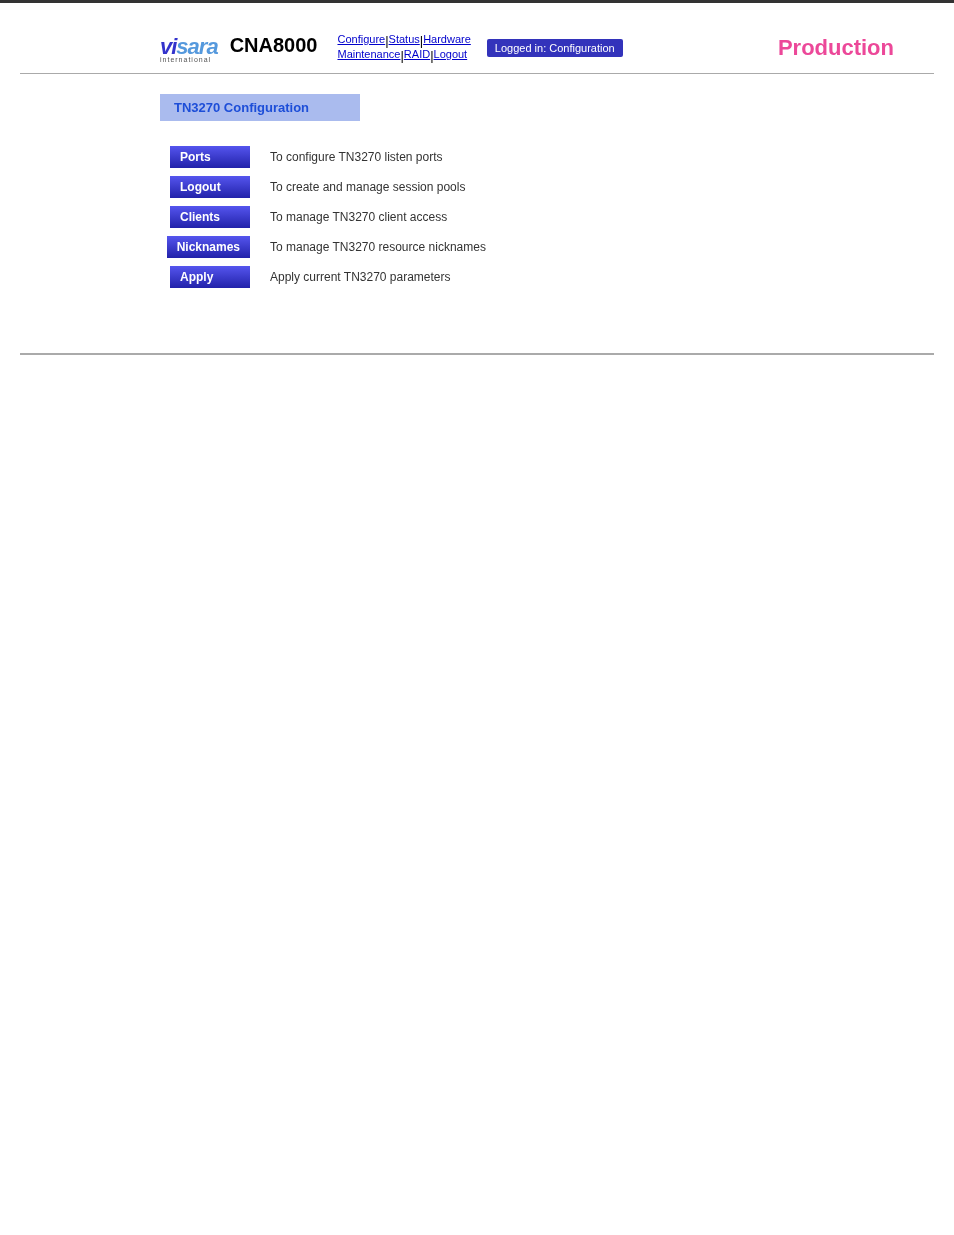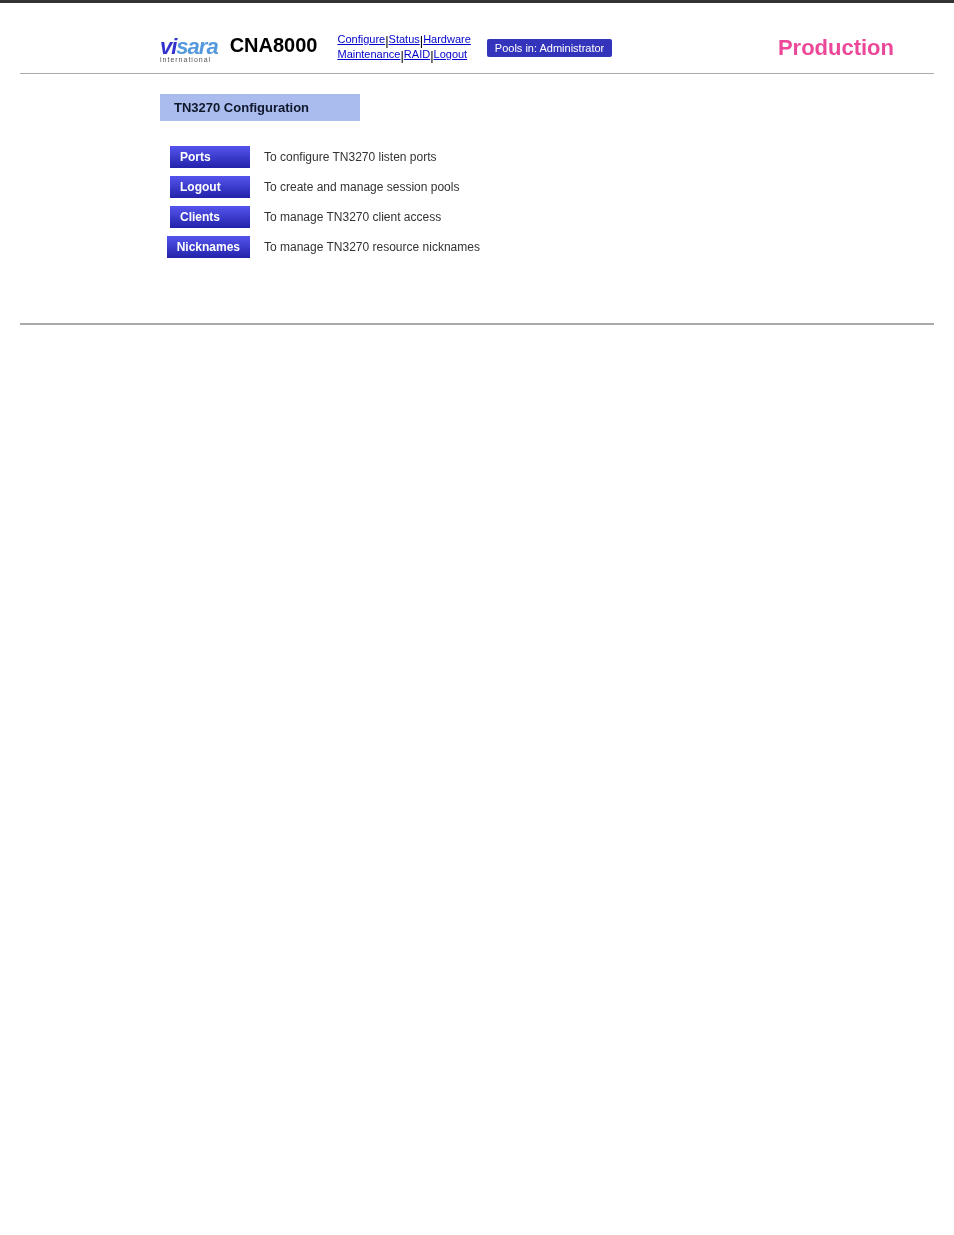--- a/index.html
+++ b/index.html
@@ -110,21 +110,21 @@
       margin: 0 20px;
     }
 
     
     .main-content {
       padding: 20px 160px 20px 160px;
     }
 
     .section-title {
       background: #aabbee;
-      color: #0f172a;
+      color: #1d4ed8;
       font-size: 13px;
       font-weight: bold;
       padding: 6px 14px;
       display: inline-block;
       margin-bottom: 20px;
       min-width: 200px;
     }
 
     .menu-table {
       width: 100%;
@@ -150,21 +150,21 @@
       font-weight: bold;
       padding: 4px 10px;
       border: none;
       cursor: pointer;
       min-width: 80px;
       text-align: left;
       display: inline-block;
     }
 
     .menu-desc-cell {
-      padding-left: 14px;
+      padding-left: 20px;
       color: #333333;
       font-size: 12px;
       vertical-align: middle;
     }
 
     
     .footer-separator {
       height: 2px;
       background: #aaaaaa;
       margin: 40px 20px 0 20px;
@@ -202,21 +202,21 @@
       </div>
       <div class="nav-row">
         <a class="nav-link">Maintenance</a>
         <span>|</span>
         <a class="nav-link">RAID</a>
         <span>|</span>
         <a class="nav-link">Logout</a>
       </div>
     </div>
 
-    <div class="logged-in-badge">Pools in: Administrator</div>
+    <div class="logged-in-badge">Logged in: Configuration</div>
 
     <div class="production-title">Production</div>
   </div>
 
   <div class="header-separator"></div>
 
   <div class="main-content">
 
     <div class="section-title">TN3270 Configuration</div>
 
@@ -231,20 +231,24 @@
             <td class="menu-desc-cell">To create and manage session pools</td>
           </tr>
           <tr class="menu-row">
             <td class="menu-button-cell"><button class="menu-button">Clients</button></td>
             <td class="menu-desc-cell">To manage TN3270 client access</td>
           </tr>
           <tr class="menu-row">
             <td class="menu-button-cell"><button class="menu-button">Nicknames</button></td>
             <td class="menu-desc-cell">To manage TN3270 resource nicknames</td>
           </tr>
+          <tr class="menu-row">
+            <td class="menu-button-cell"><button class="menu-button">Apply</button></td>
+            <td class="menu-desc-cell">Apply current TN3270 parameters</td>
+          </tr>
         </tbody>
     </table>
 
   </div>
 
   <div class="footer-separator"></div>
   <div class="footer-area"></div>
 
 </div>
 

